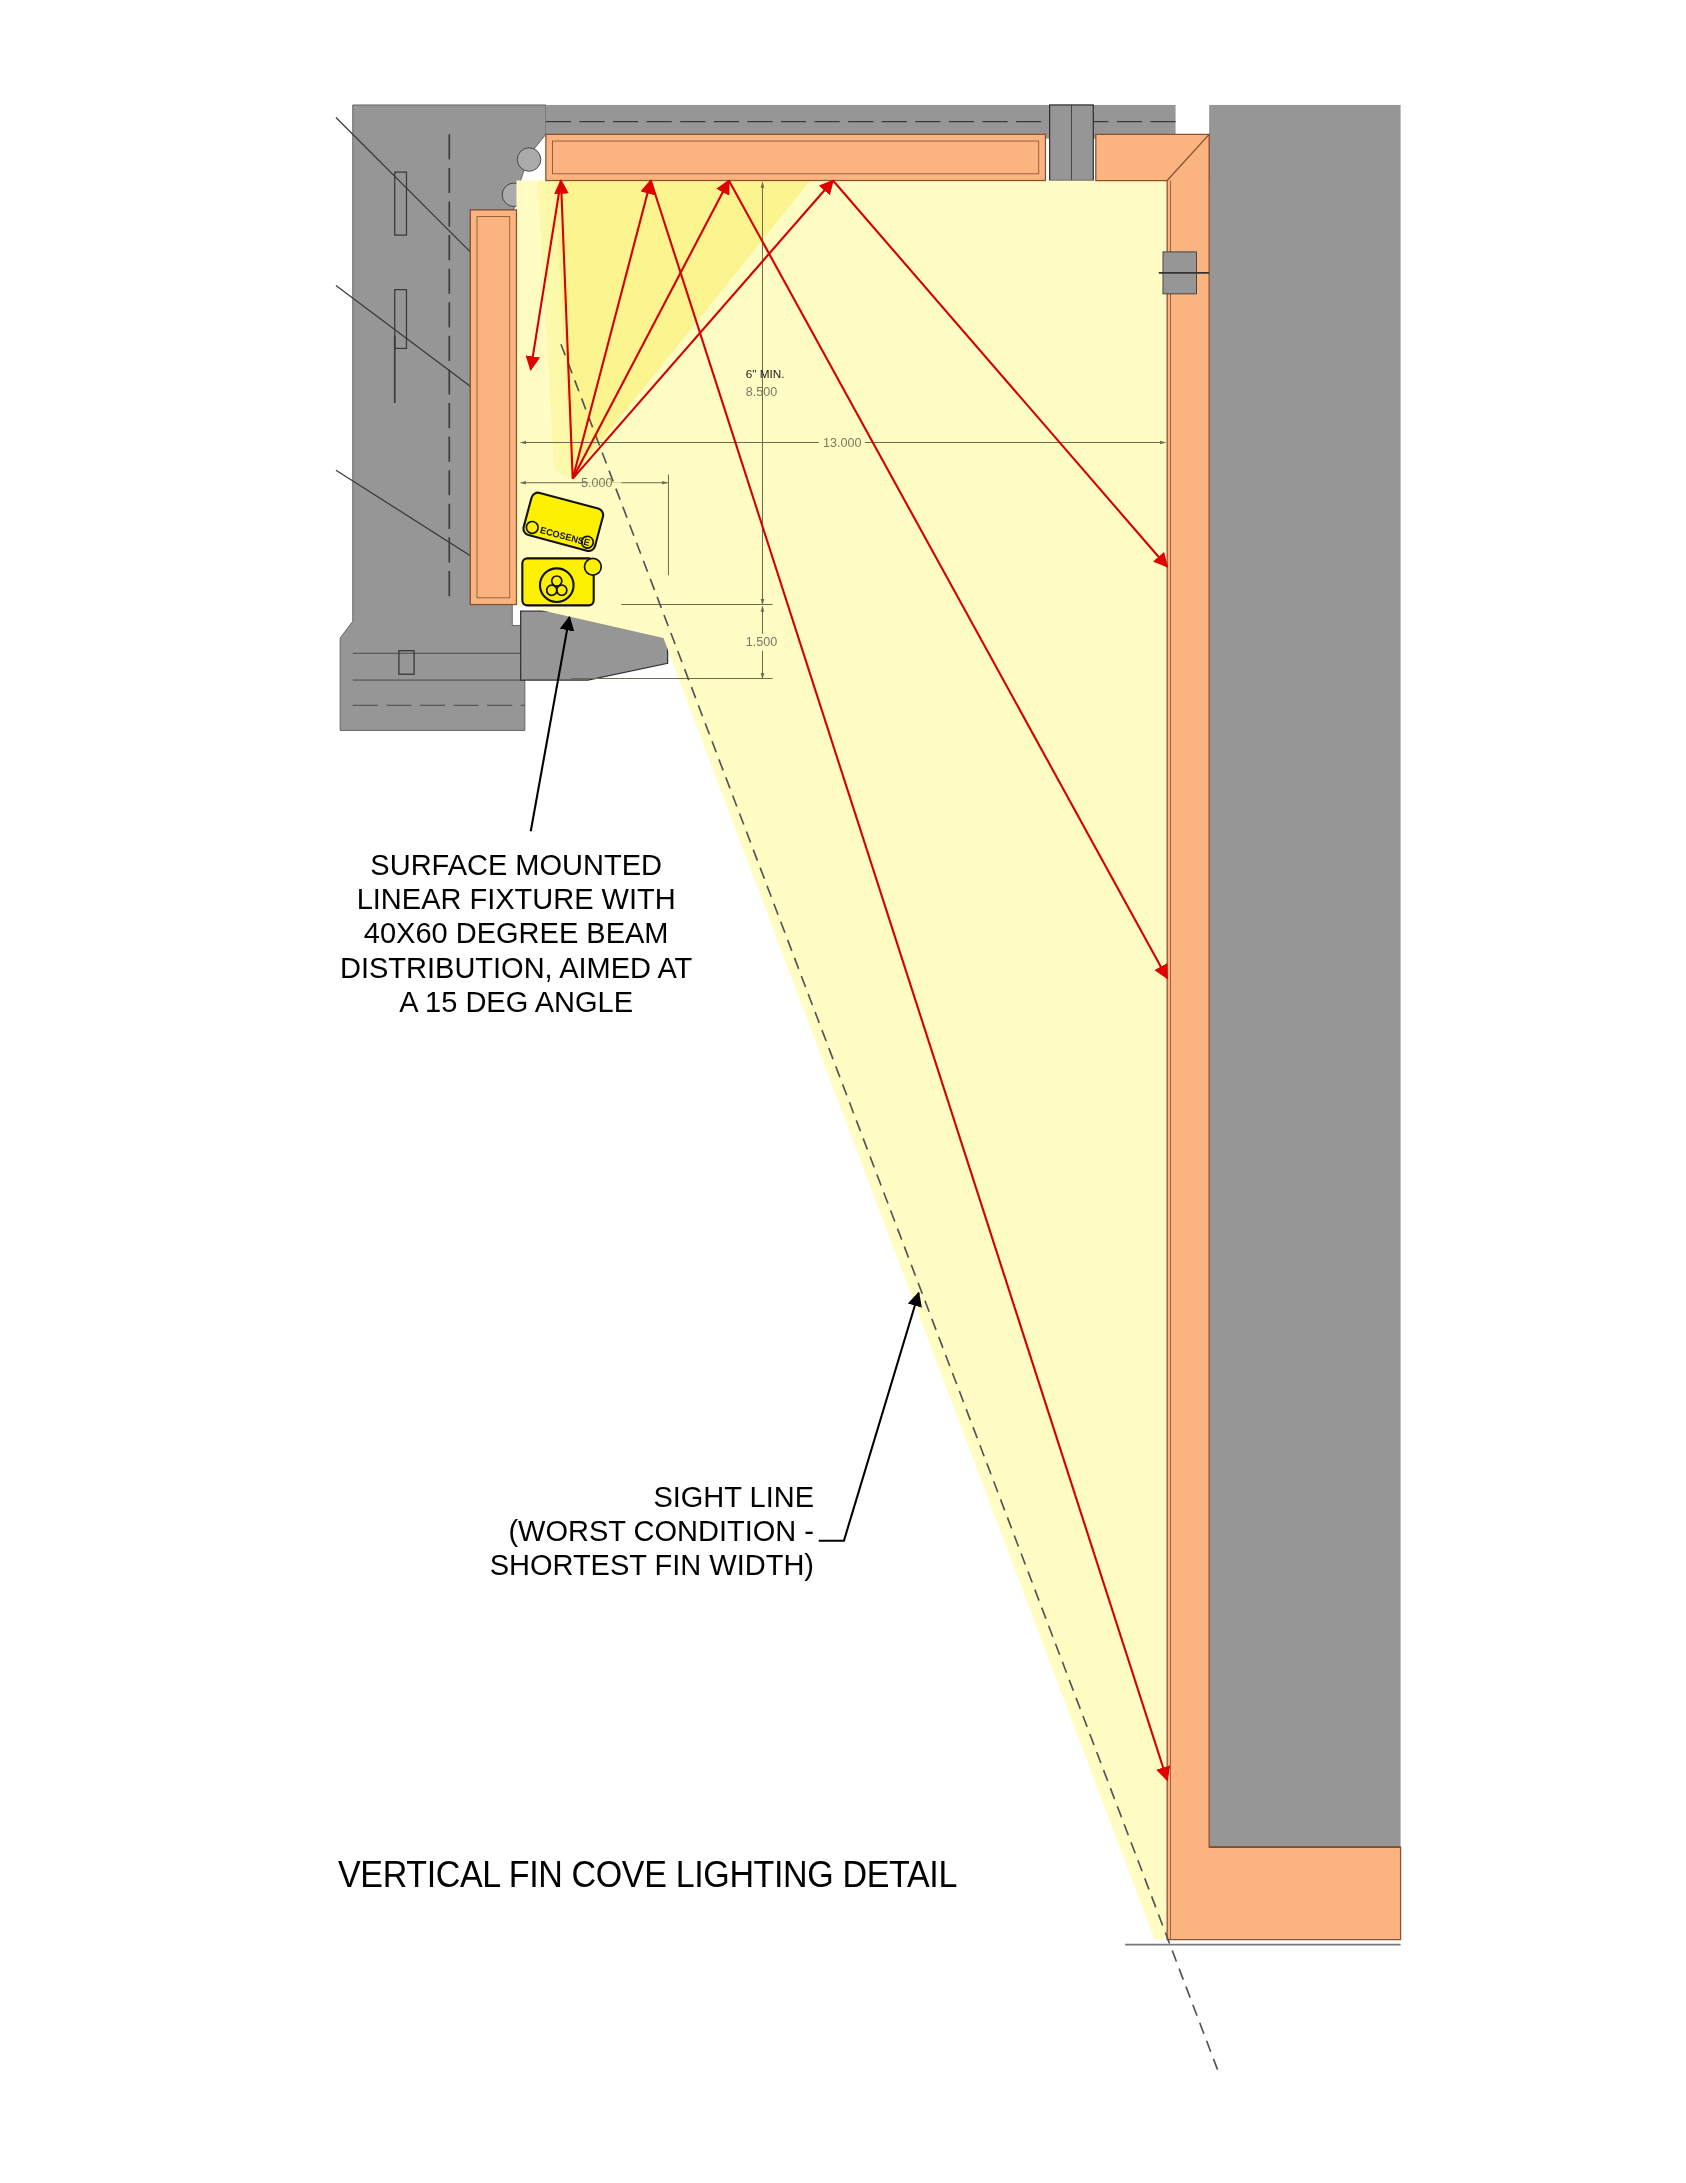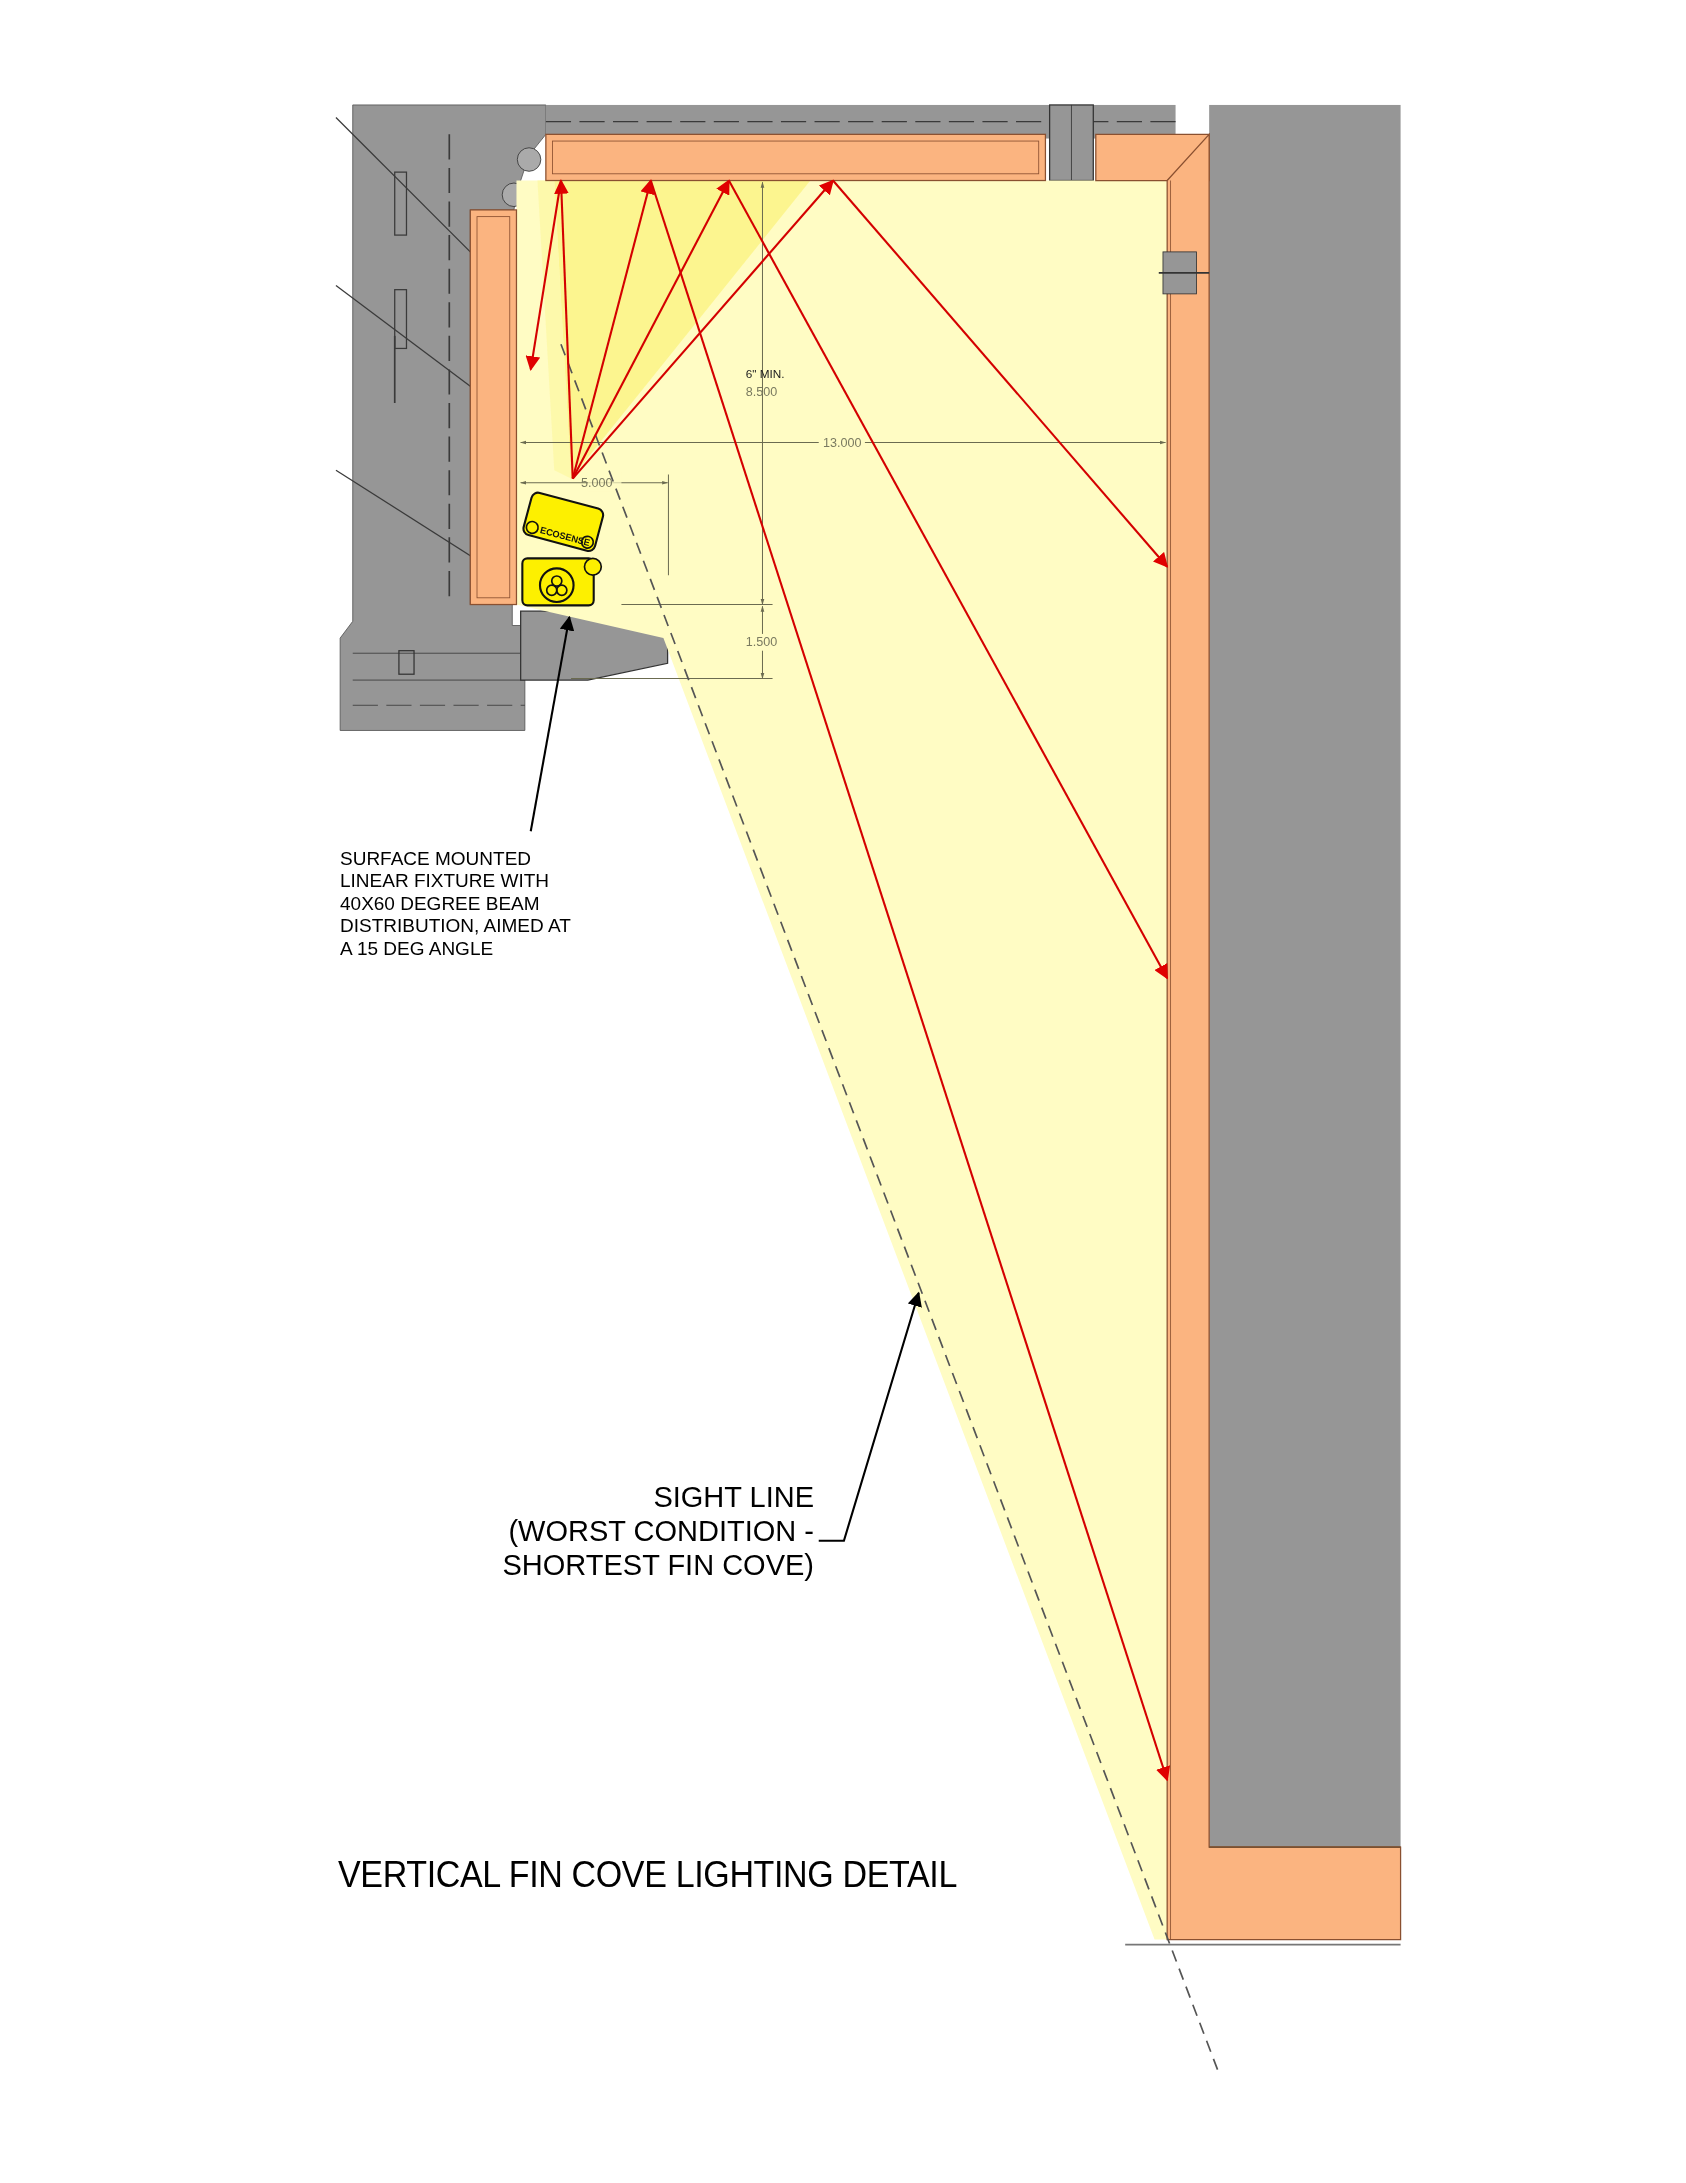--- a/index.html
+++ b/index.html
@@ -1,19 +1,19 @@
 <!DOCTYPE html>
 <html style="font-size:13.4px"><head>
 <meta charset="utf-8">
 <style>
   html, body { margin: 0; padding: 0; background: #ffffff; }
   body { width: 1687px; height: 2183px; position: relative; overflow: hidden; font-family: "Liberation Sans", sans-serif; }
   #diagram { position: absolute; left: 0; top: 0; width: 1687px; height: 2183px; }
   .note { position: absolute; color: #000; font-family: "Liberation Sans", sans-serif; line-height: 1.18; white-space: pre; }
-  #fixture-note { left: 340px; top: 848px; font-size: 19px; }
+  #fixture-note { left: 340px; top: 848px; font-size: 29px; text-align: center; }
   #sight-note { left: 470px; top: 1480px; font-size: 29px; text-align: right; width: 344px; }
   #detail-title { position: absolute; left: 338px; top: 1854px; font-size: 37px; letter-spacing: -0.4px; transform: scaleX(0.92); transform-origin: left top; font-family: "Liberation Sans", sans-serif; color: #000; }
   .dimtext { font-family: "Liberation Sans", sans-serif; font-size: 15px; fill: #7a7a60; }
   .dimtext-dark { font-family: "Liberation Sans", sans-serif; font-size: 14px; fill: #222; }
   .brand { font-family: "Liberation Sans", sans-serif; font-size: 11px; font-weight: bold; fill: #111; }
 </style>
 </head>
 <body>
 
 <svg id="diagram" viewBox="0 0 2009 2600" xmlns="http://www.w3.org/2000/svg">
@@ -133,15 +133,15 @@
   <polyline points="975,1835 1005,1835 1094,1540" fill="none" stroke="#000" stroke-width="2.5" marker-end="url(#blackArrow)"></polyline>
 </svg>
 
 <div class="note" id="fixture-note">SURFACE MOUNTED
 LINEAR FIXTURE WITH
 40X60 DEGREE BEAM
 DISTRIBUTION, AIMED AT
 A 15 DEG ANGLE</div>
 <div class="note" id="sight-note">SIGHT LINE
 (WORST CONDITION -
-SHORTEST FIN COVE)</div>
+SHORTEST FIN WIDTH)</div>
 <div id="detail-title">VERTICAL FIN COVE LIGHTING DETAIL</div>
 
 
 </body></html>

